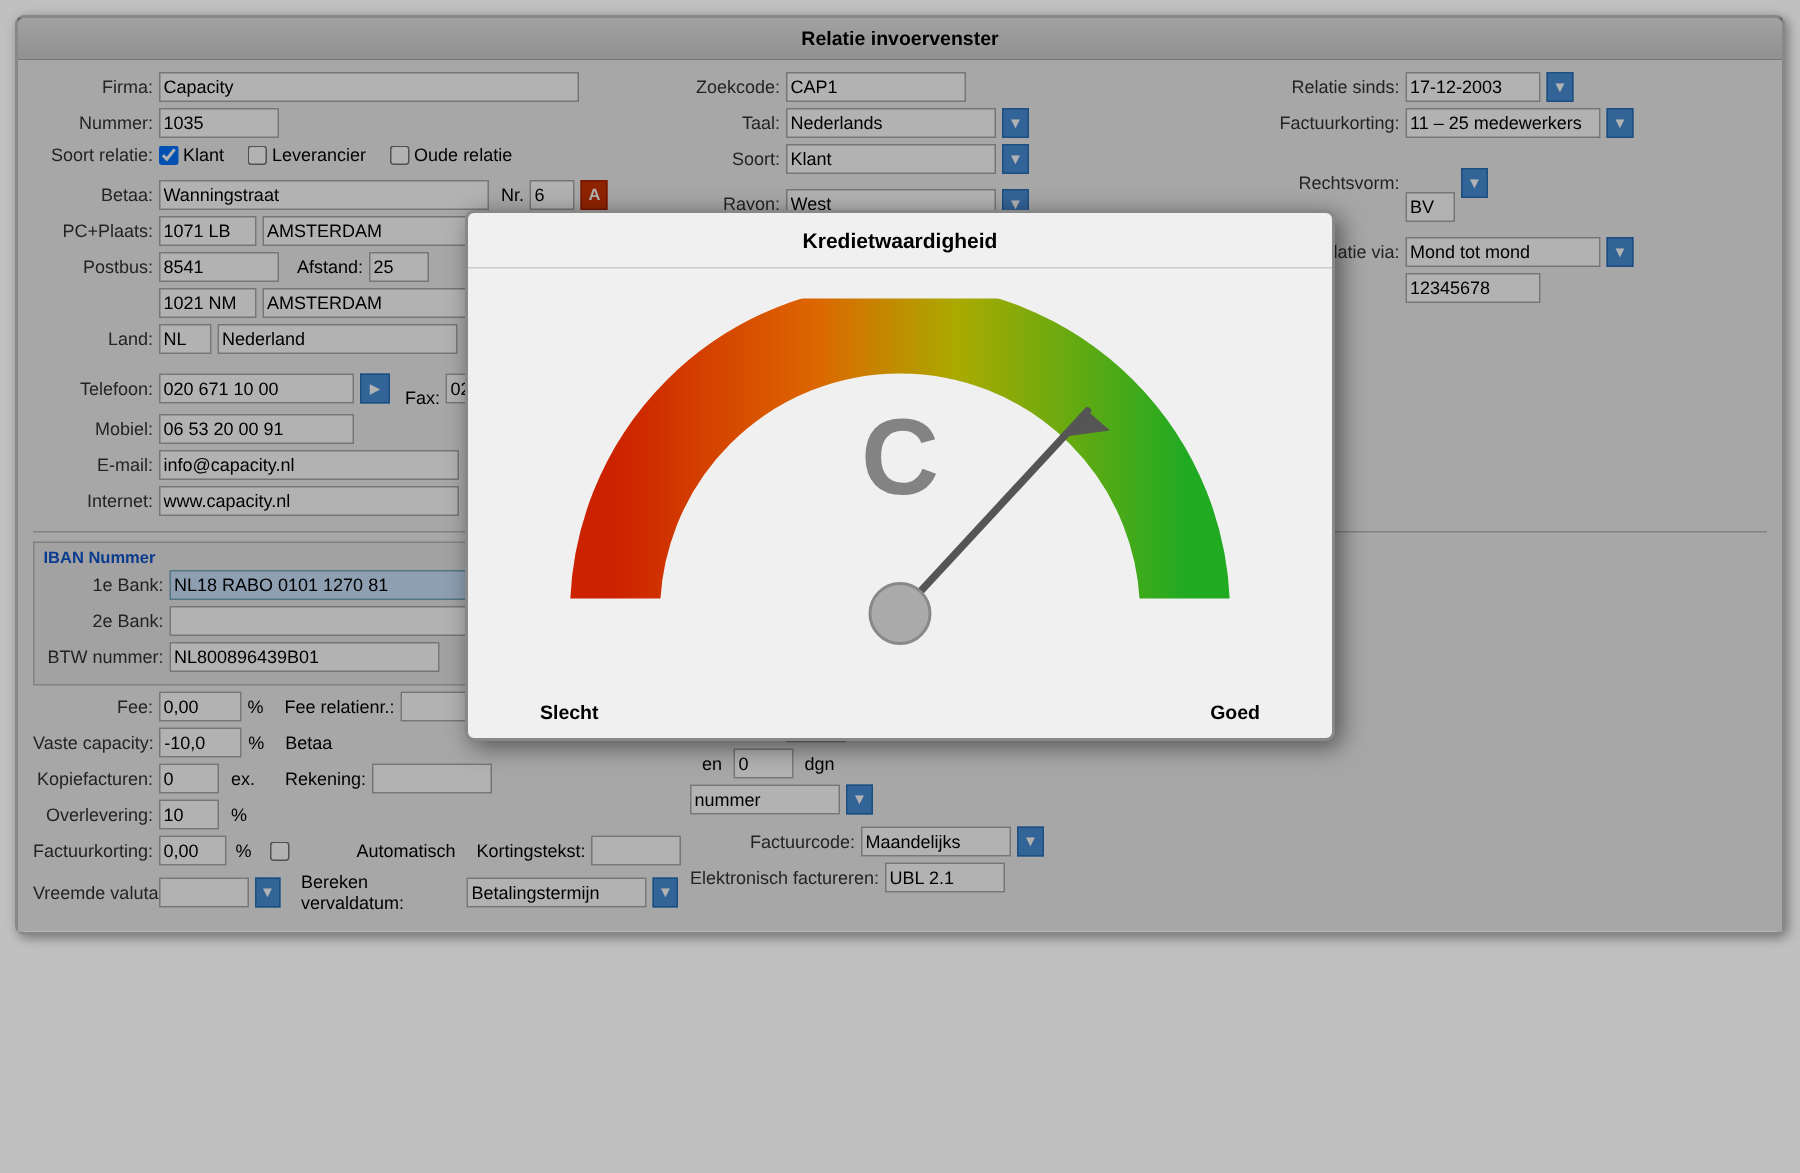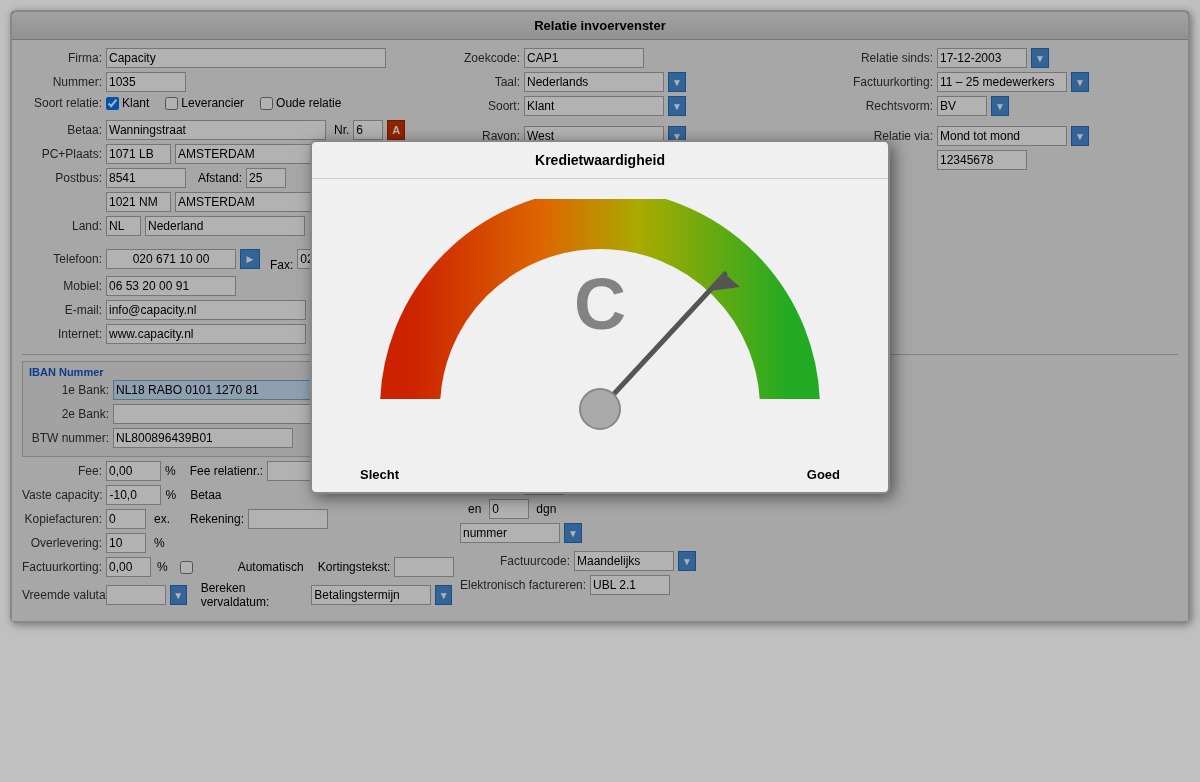--- a/index.html
+++ b/index.html
@@ -239,21 +239,21 @@
           <input class="inp" style="width: 140px;" value="AMSTERDAM">
         </div>
         <div class="field-row">
           <span class="lbl">Land:</span>
           <input class="inp" style="width: 35px;" value="NL">
           <input class="inp" style="width: 160px;" value="Nederland">
         </div>
         <div style="height:6px;"></div>
         <div class="field-row">
           <span class="lbl">Telefoon:</span>
-          <input class="inp" style="width: 130px; text-align: center;" value="020 671 10 00">
+          <input class="inp" style="width: 130px;" value="020 671 10 00">
           <div class="blue-arrow-btn">▶</div>
           <span style="font-size:12px; margin-left:6px;margin-top:12px;">Fax:</span>
           <input class="inp" style="width: 90px;" value="020 671 10">
         </div>
         <div class="field-row">
           <span class="lbl">Mobiel:</span>
           <input class="inp" style="width: 130px;" value="06 53 20 00 91">
         </div>
         <div class="field-row">
           <span class="lbl">E-mail:</span>
@@ -294,21 +294,21 @@
           <input class="inp" style="width: 90px;" value="17-12-2003">
           <div class="dropdown-btn">▼</div>
         </div>
         <div class="field-row">
           <span class="lbl lbl-wide">Factuurkorting:</span>
           <input class="inp" style="width: 130px;" value="11 – 25 medewerkers">
           <div class="dropdown-btn">▼</div>
         </div>
         <div class="field-row">
           <span class="lbl lbl-wide">Rechtsvorm:</span>
-          <input class="inp" style="width: 50px;" value="BV">
+          <input class="inp" style="width: 33px; margin-top: 32px;" value="BV">
           <div class="dropdown-btn">▼</div>
         </div>
         <div style="height:6px;"></div>
         <div class="field-row">
           <span class="lbl lbl-wide">Relatie via:</span>
           <input class="inp" style="width: 130px;" value="Mond tot mond">
           <div class="dropdown-btn">▼</div>
         </div>
         <div class="field-row">
           <span class="lbl lbl-wide"></span>

